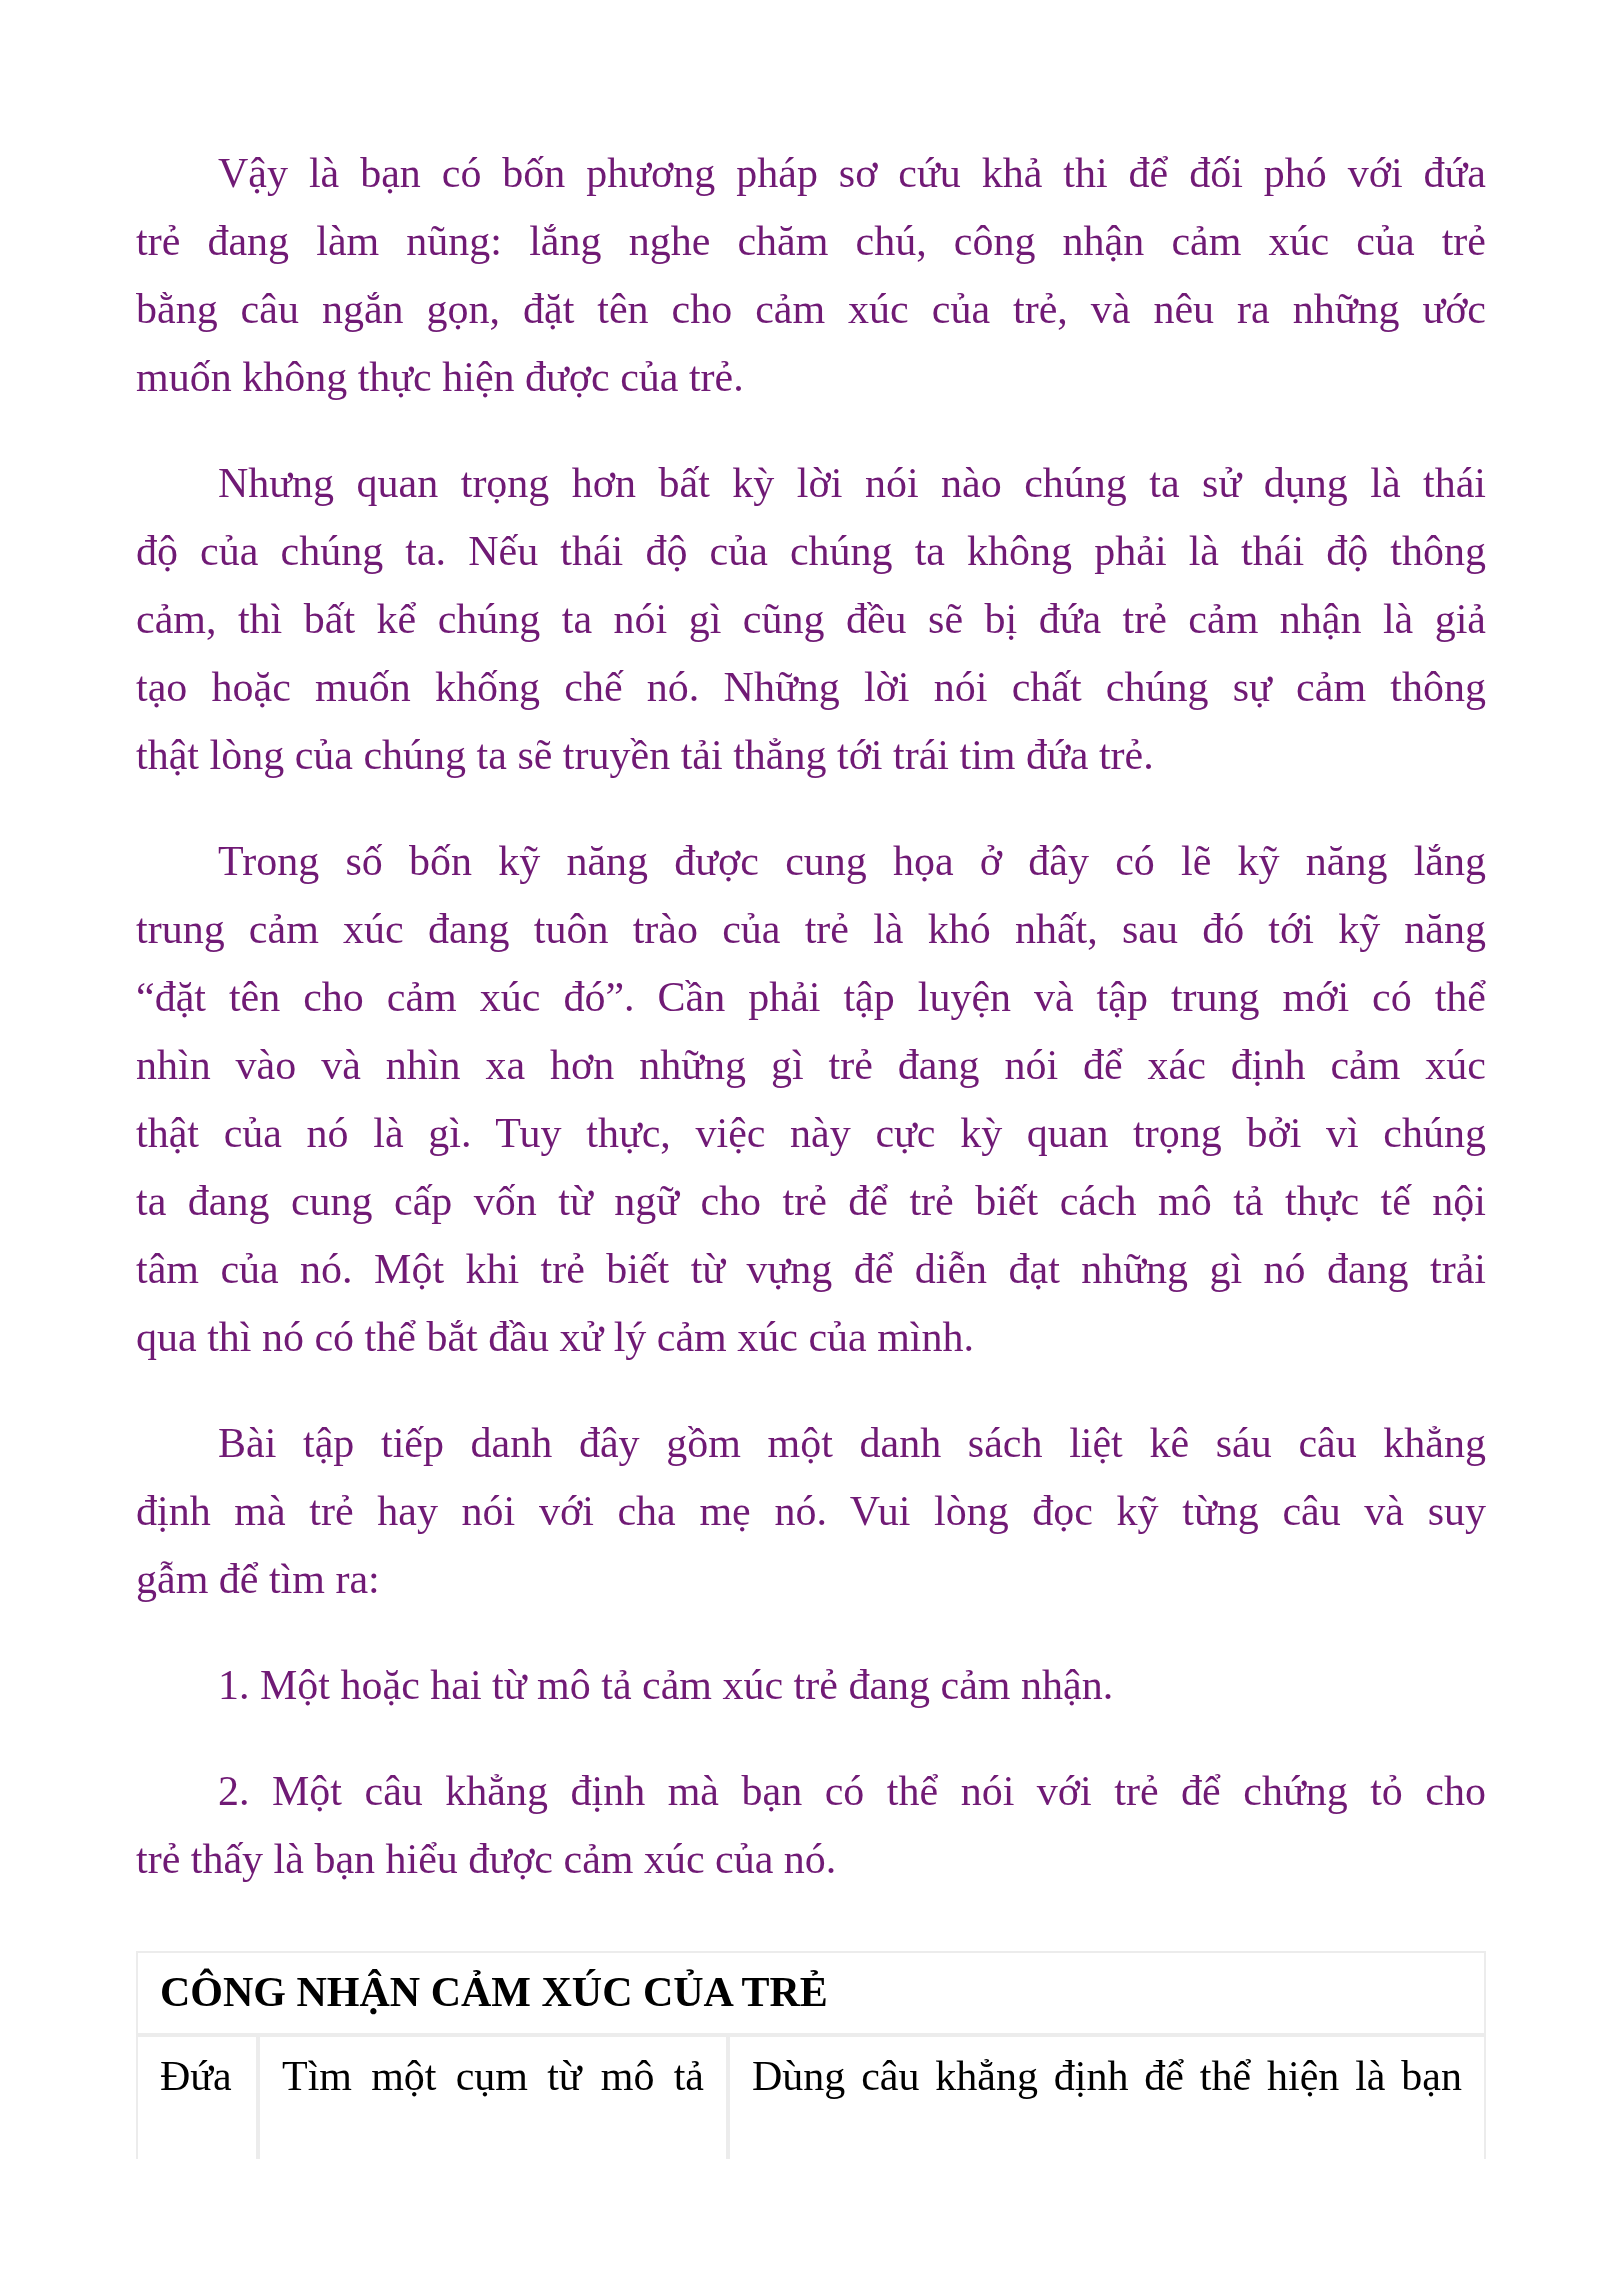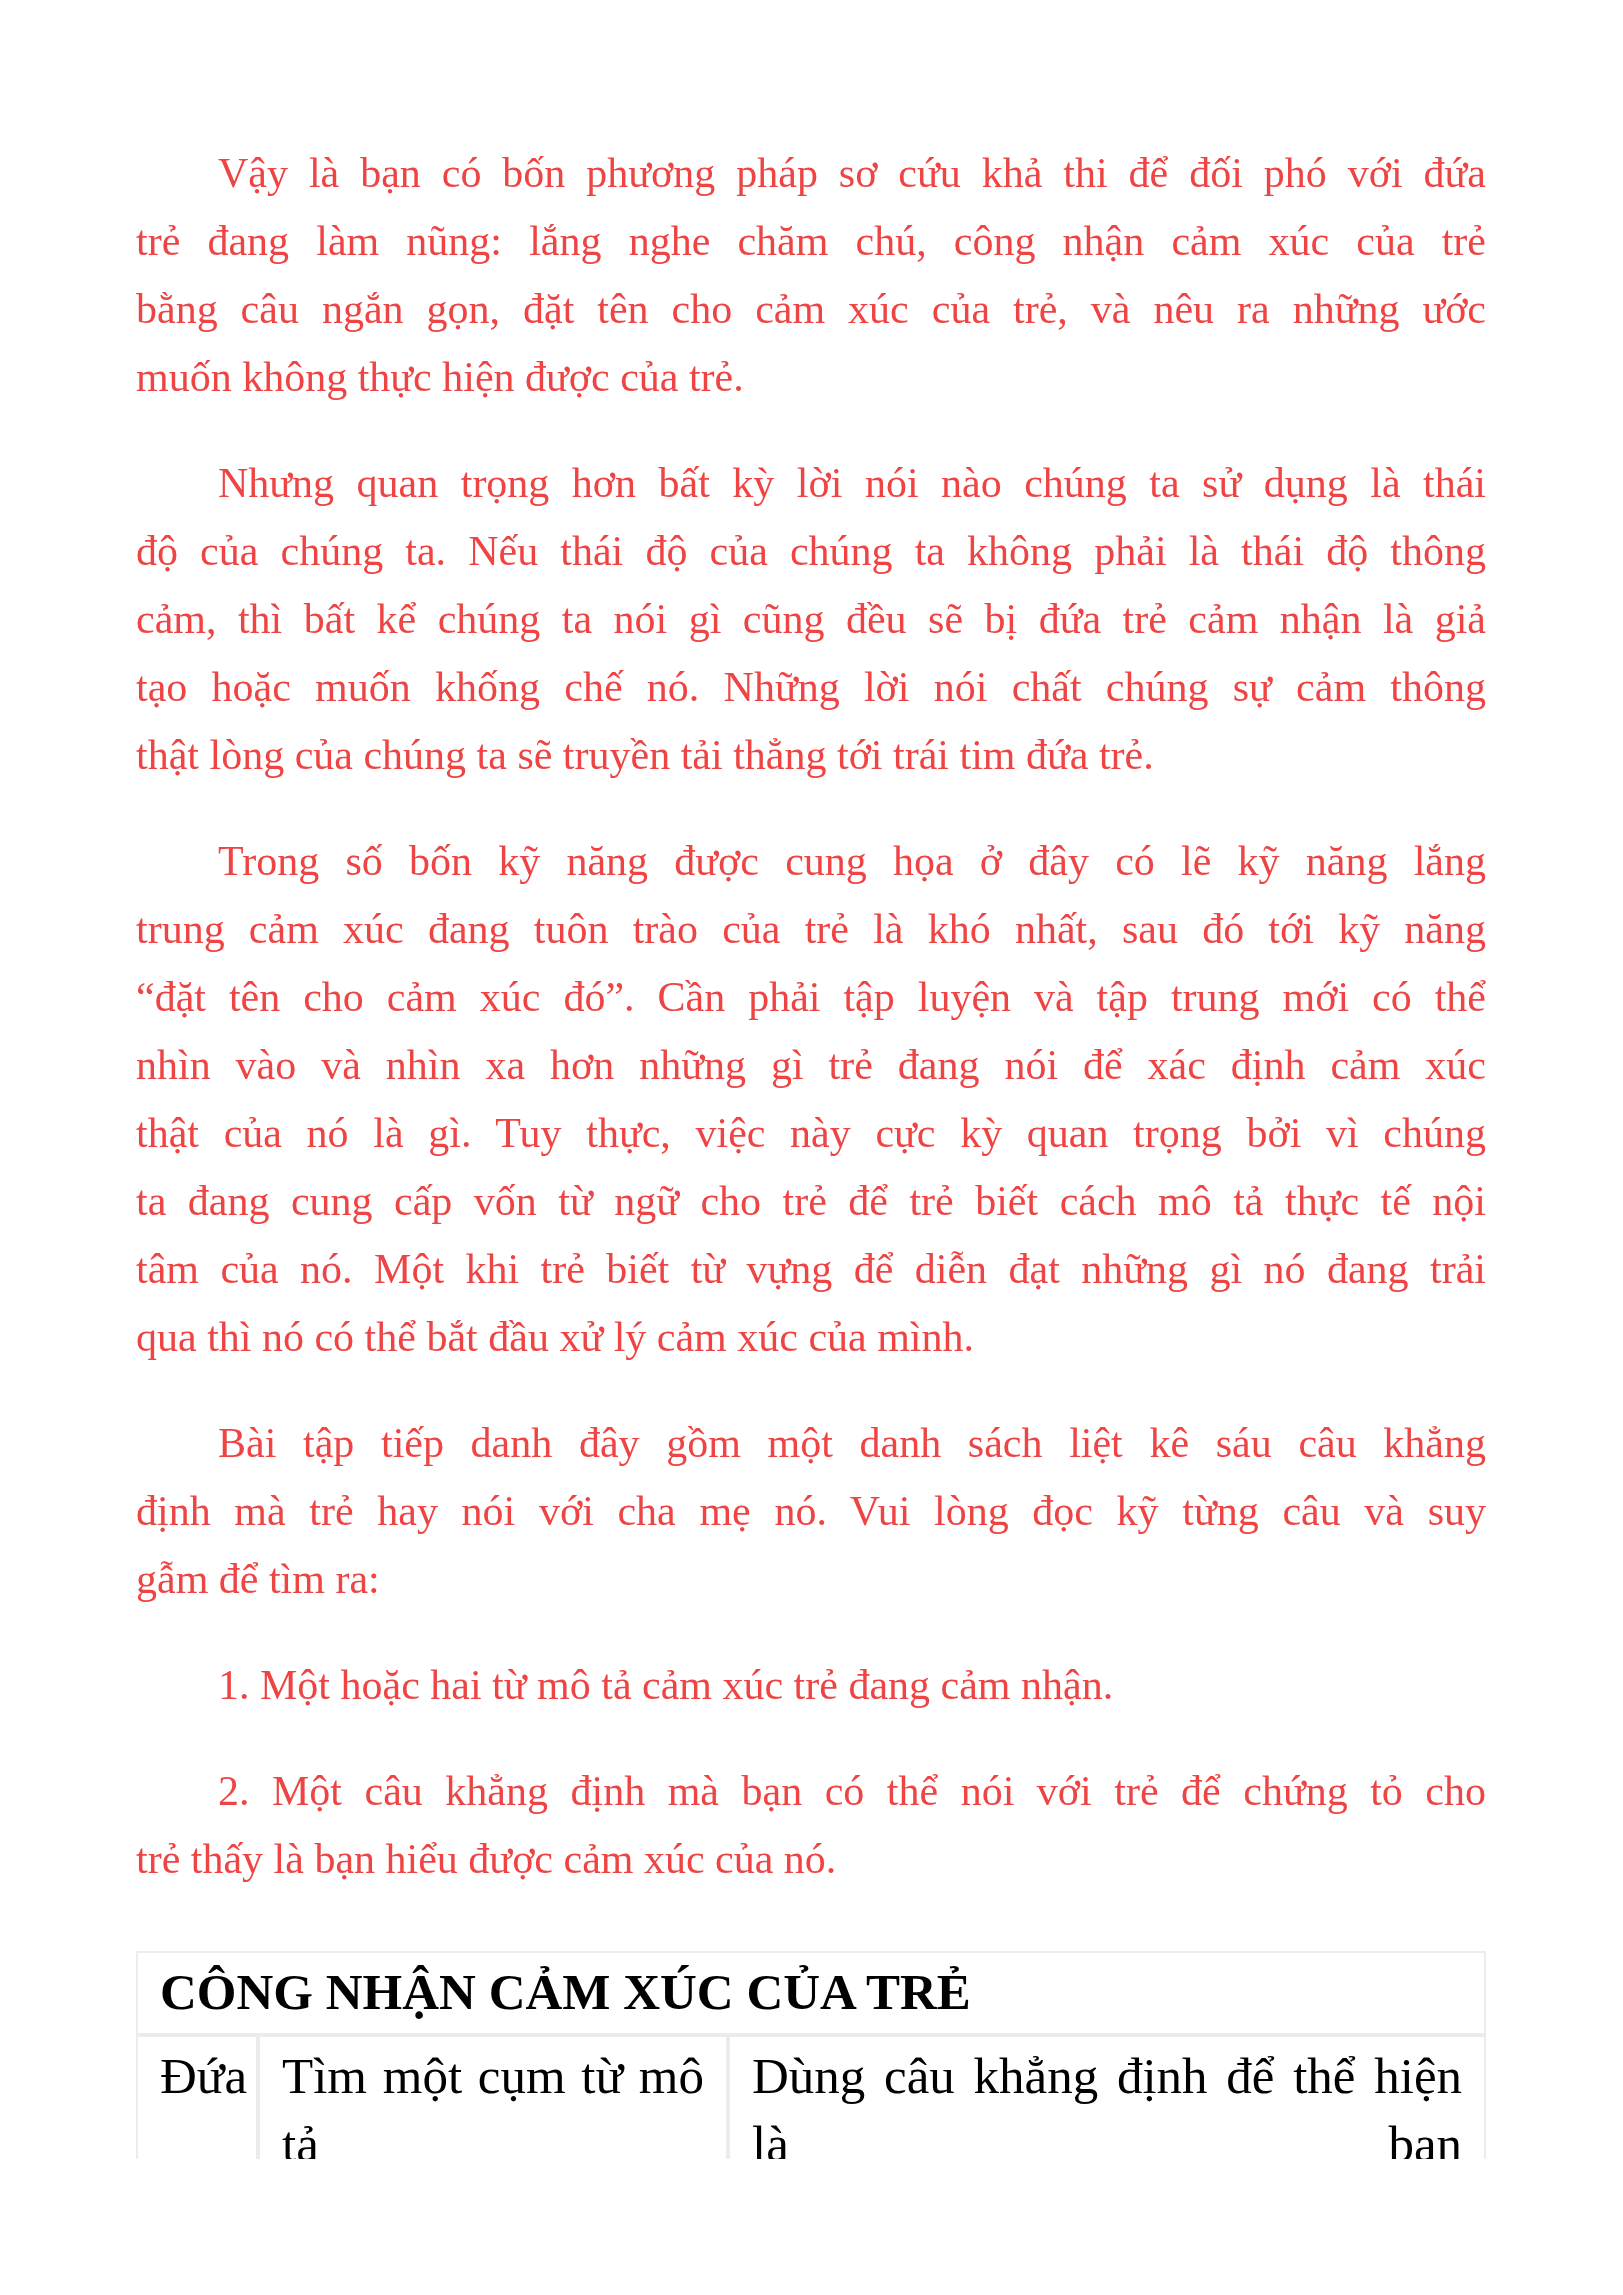--- a/index.html
+++ b/index.html
@@ -15,21 +15,21 @@
     overflow: hidden;
     font-family: "Liberation Serif", "DejaVu Serif", serif;
     color: #000000;
   }
   .content {
     padding: 139px 137px 0 136px;
   }
   .para {
     font-size: 42px;
     line-height: 68px;
-    color: #ef4444;
+    color: #701a75;
   }
   .para + .para {
     margin-top: 38px;
   }
   .line {
     text-align: justify;
     text-align-last: justify;
     white-space: normal;
   }
   .line.last {
@@ -47,21 +47,21 @@
   table.emotion-table {
     width: 1350px;
     table-layout: fixed;
     border-collapse: separate;
     border-spacing: 0;
   }
   table.emotion-table th,
   table.emotion-table td {
     box-sizing: border-box;
     border: 2.6px solid #ececec;
-    font-size: 51px;
+    font-size: 42px;
     line-height: 68px;
     vertical-align: top;
     padding: 5.2px 22px;
     overflow: hidden;
     margin-top: 24px;
   }
   table.emotion-table th {
     font-weight: bold;
     text-align: left;
     height: 84px;

